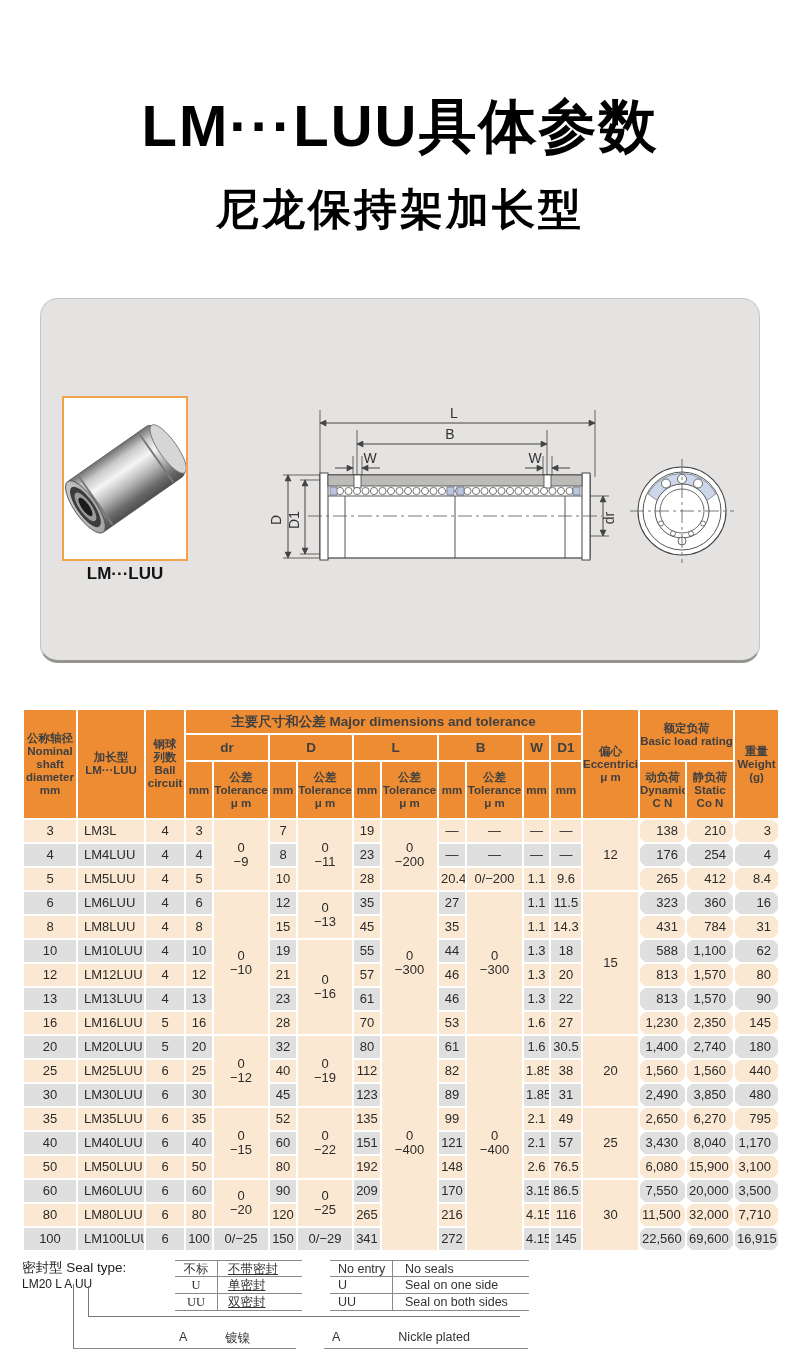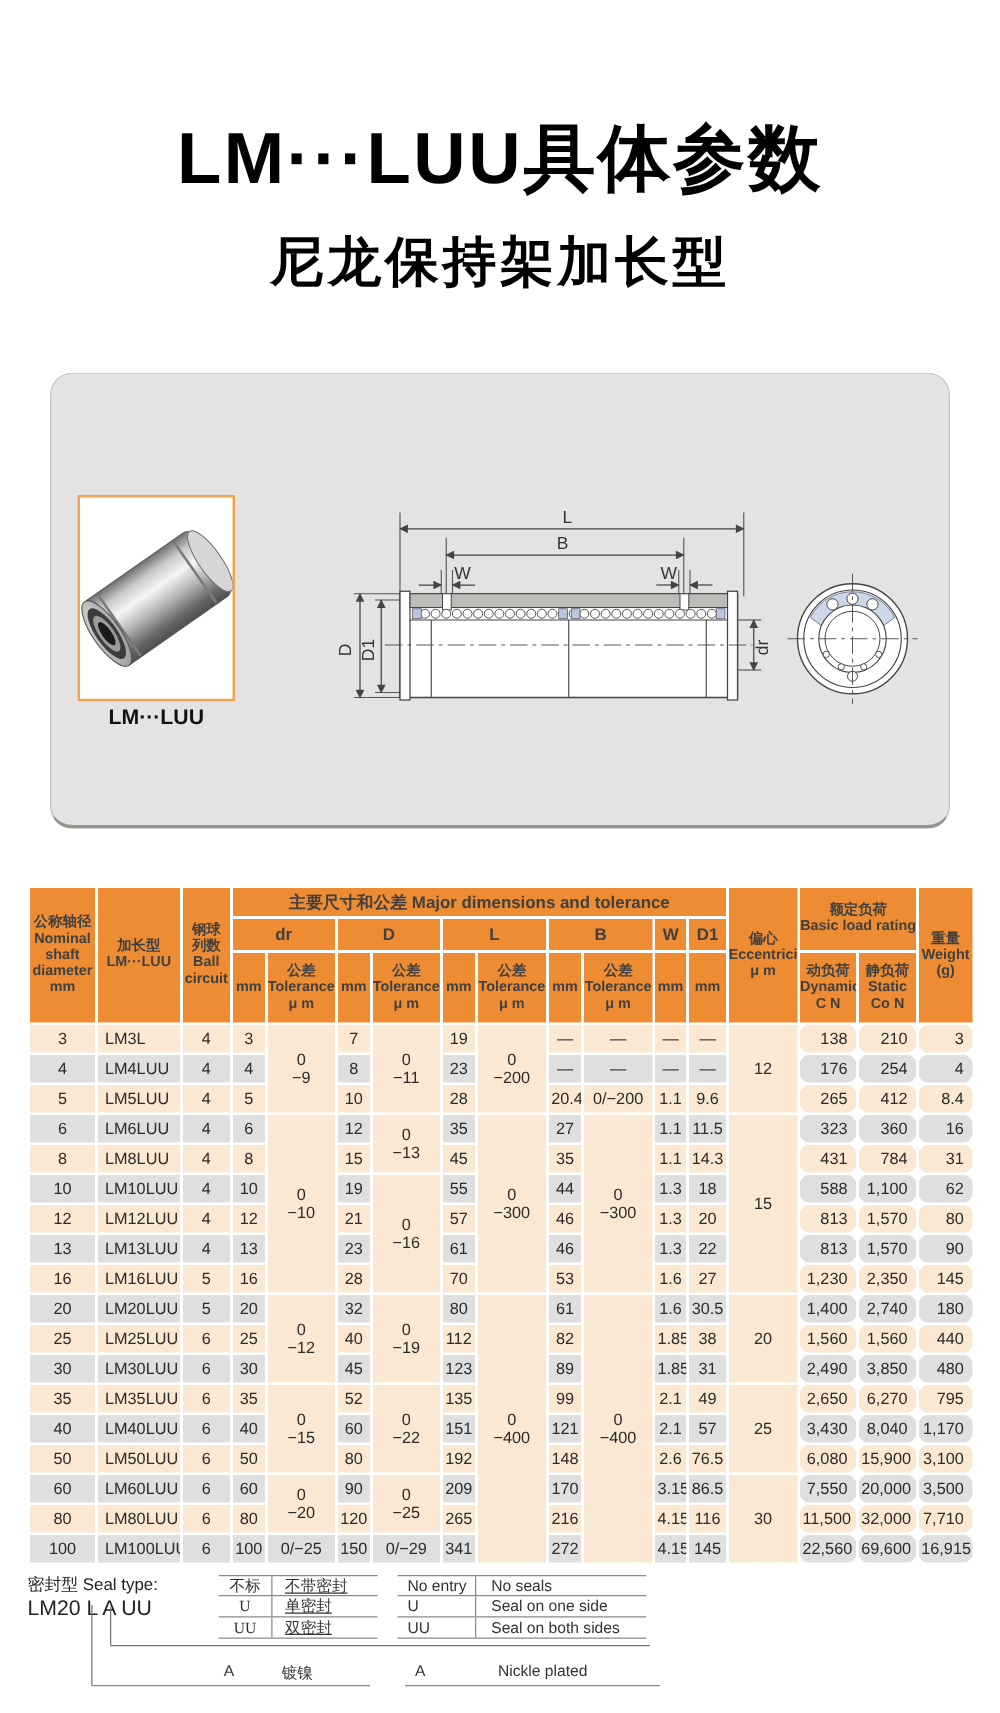--- a/index.html
+++ b/index.html
@@ -27,30 +27,30 @@
   table.spec th { background:#ee8c33; color:#404040; font-weight:bold; font-size:11.5px; line-height:13px; text-align:center; }
   table.spec th.big { font-size:13.5px; }
   table.spec td { font-size:13px; line-height:14px; text-align:center; height:24px; padding:0 2px; }
   tr.odd td { background:#fbe8d2; }
   tr.even td { background:#dfdfdf; }
   table.spec td.m { background:#fbe8d2 !important; vertical-align:middle; }
   table.spec td.l { text-align:left; padding-left:6px; }
   table.spec td.r { text-align:right; padding-right:7px;border-radius:11px; }
 
   .foot-label { position:absolute; left:22px; top:1226px; font-size:13.5px; color:#222; }
-  .foot-code  { position:absolute; left:22px; top:1244px; font-size:17px; color:#222; }
+  .foot-code  { position:absolute; left:22px; top:1244px; font-size:12px; color:#222; }
 
   .legend { position:absolute; top:1227px; font-size:12.5px; color:#333; }
   .legend .lrow { display:flex; height:17px; line-height:16px; border-bottom:1px solid #8a8a8a; }
   .legend .lrow:first-child { border-top:1px solid #8a8a8a; }
   .legend .k { border-right:1px solid #8a8a8a; }
   .legend-cn { left:175px; width:127px; }
   .legend-cn .k { width:43px; text-align:center;font-family:Liberation Serif, serif; }
   .legend-cn .v { padding-left:10px;text-decoration:underline; }
-  .legend-en { left:318px; width:199px; }
+  .legend-en { left:330px; width:199px; }
   .legend-en .k { width:63px; padding-left:8px; }
   .legend-en .v { padding-left:12px; }
 
   .plating { position:absolute; top:1297px; height:19px; border-bottom:1.5px solid #888;
     font-size:12.5px; color:#333; display:flex; }
   .plating-cn { left:73px; width:223px; }
   .plating-cn .k { margin-left:106px; }
   .plating-cn .v { margin-left:38px; }
   .plating-en { left:324px; width:204px; }
   .plating-en .k { margin-left:8px; }

